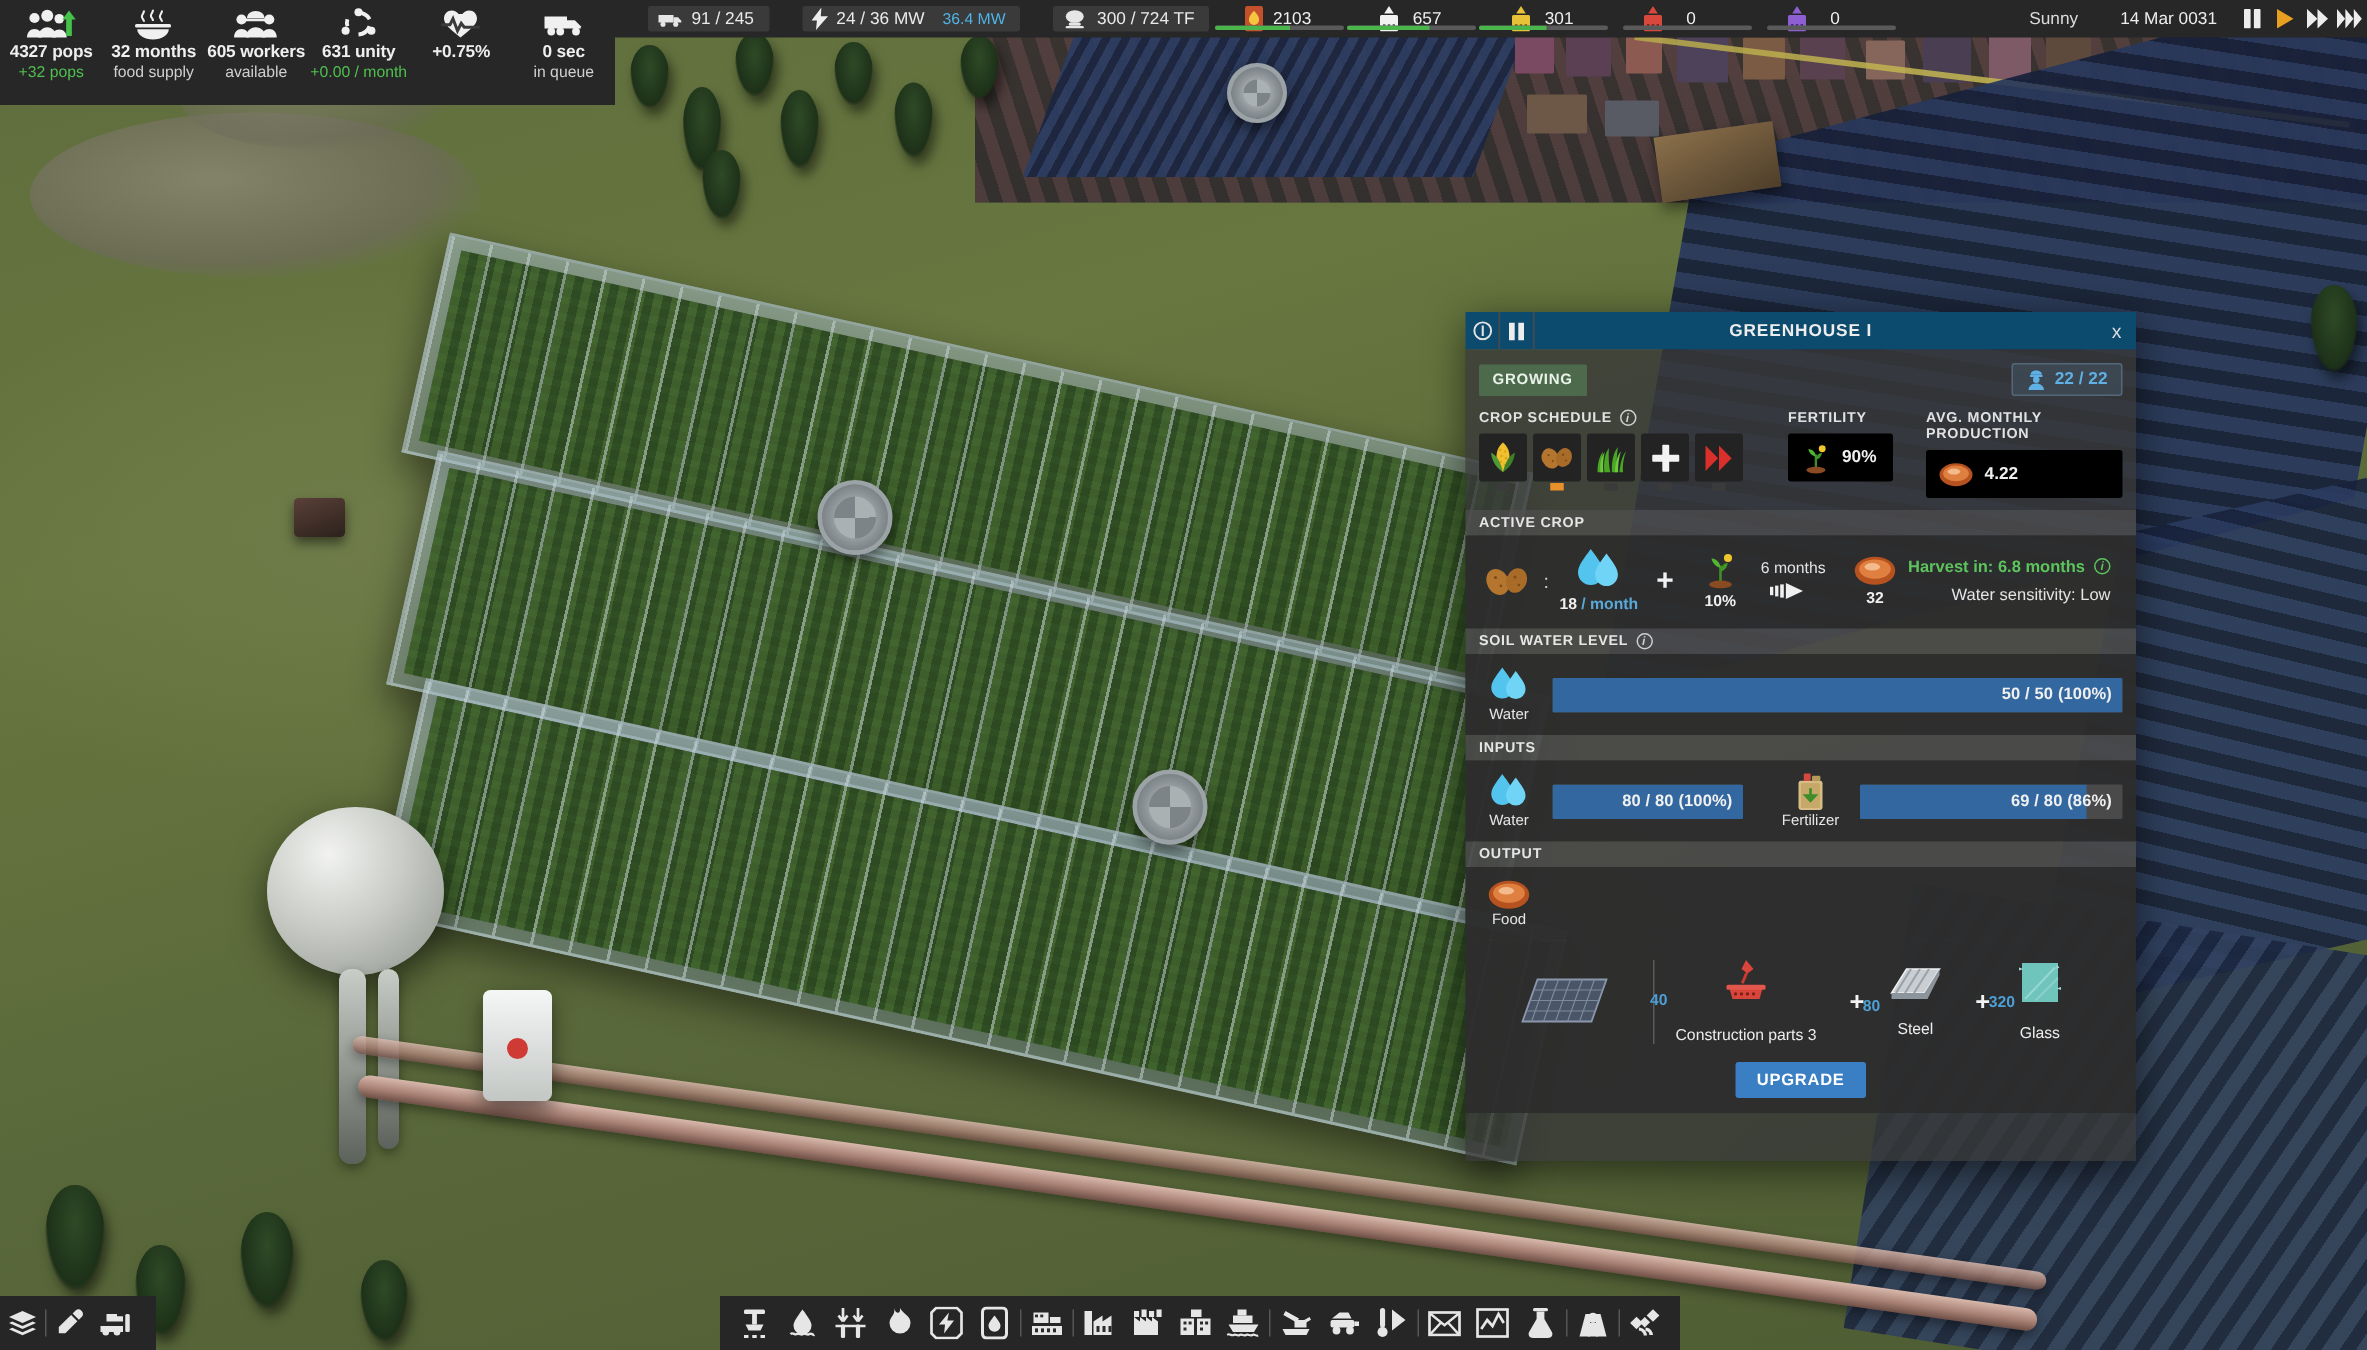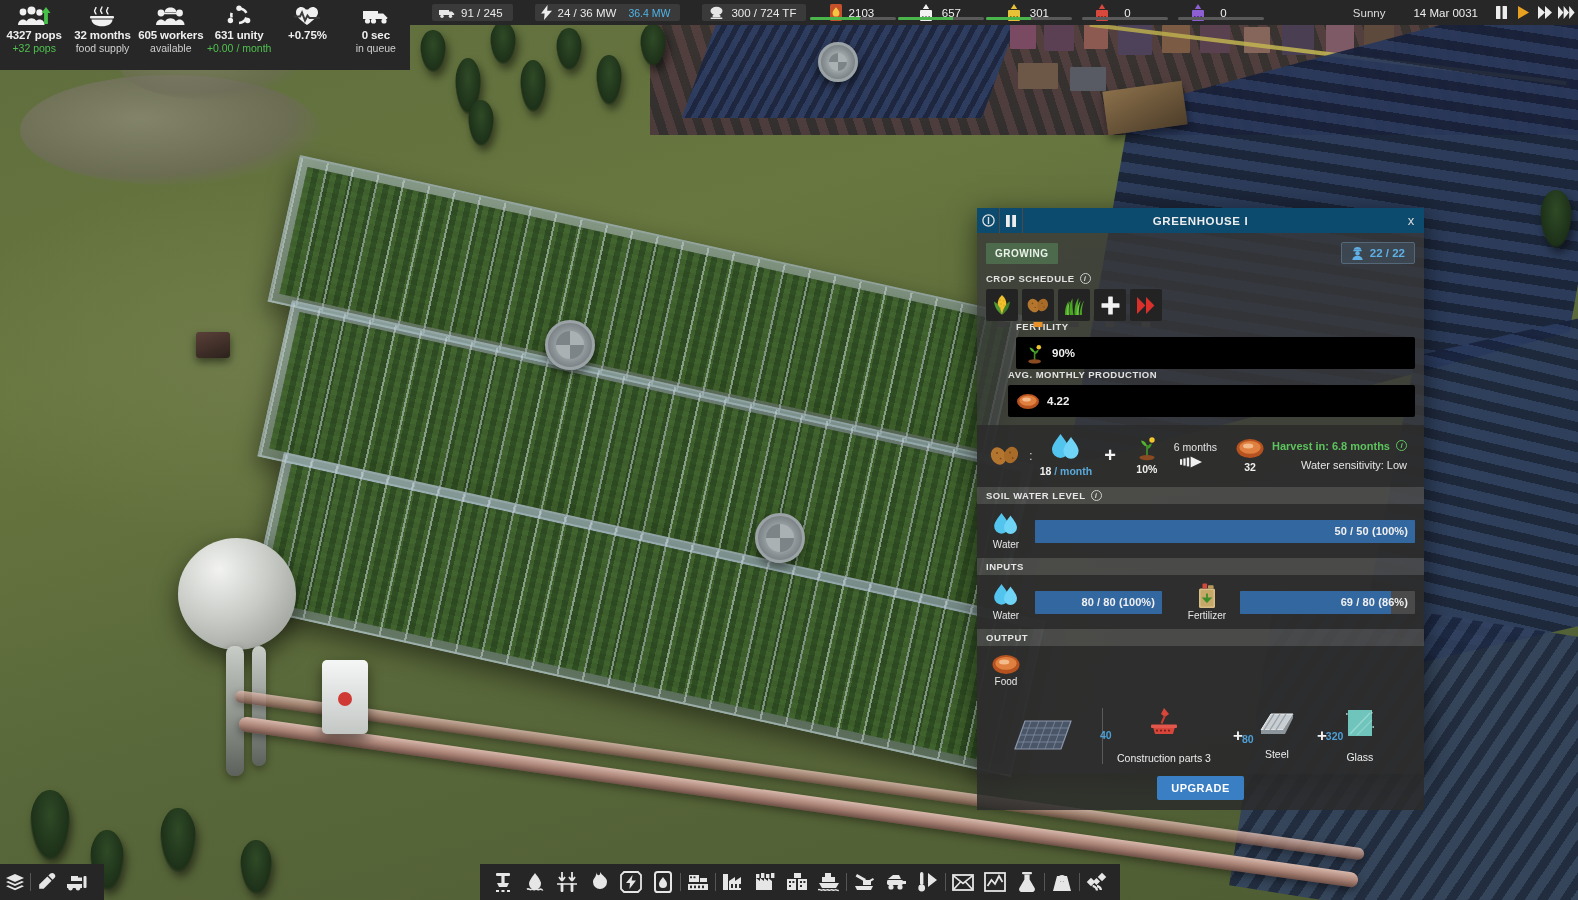--- a/index.html
+++ b/index.html
@@ -219,21 +219,21 @@
     letter-spacing:.5px; padding:5px 9px; border-radius:1px;
   }
   .workers{
     margin-left:auto; display:flex; align-items:center; gap:6px;
     background:rgba(62,74,86,.85); border:1px solid #55687a;
     padding:3px 9px; border-radius:2px;
   }
   .workers .wv{ color:#5fb0e5; font-size:11.5px; font-weight:bold; }
 
   
-  .topgrid{ display:flex; padding:0 9px 8px 9px; gap:0;flex-direction:column; }
+  .topgrid{ display:flex; padding:0 9px 8px 9px; gap:0; }
   .col-label{
     font-size:9.5px; font-weight:bold; letter-spacing:.5px; color:#e2e2e2;
     display:flex; align-items:center; gap:5px; margin-bottom:5px;
   }
   .tiles{ display:flex; gap:4px; }
   .tile{
     width:32px; height:32px; background:#232323; border-radius:2px;
     display:flex; align-items:center; justify-content:center; cursor:pointer;
     position:relative; font-size:19px; line-height:1;
   }
@@ -748,20 +748,23 @@
               <ellipse cx="12" cy="8.5" rx="11" ry="7.6" fill="#b5521f"></ellipse>
               <ellipse cx="12" cy="7.6" rx="8.6" ry="5.2" fill="#e08040"></ellipse>
               <ellipse cx="10.6" cy="6.4" rx="4.2" ry="2" fill="#f3bb8c"></ellipse>
             </svg>
             </span>
           <span class="sv">4.22</span>
         </div>
       </div>
     </div>
 
+    <div class="sec-head">
+      <span>ACTIVE CROP</span>
+    </div>
     <div class="sec-body" style="padding:4px 9px 6px 9px;">
       <div class="crop-row">
         <span>
           <svg width="34" height="24" viewBox="0 0 34 24">
             <ellipse cx="10.5" cy="13" rx="7.2" ry="9" transform="rotate(-28 10.5 13)" fill="#b4762f"></ellipse>
             <ellipse cx="23" cy="12" rx="6.8" ry="8.4" transform="rotate(22 23 12)" fill="#a96b28"></ellipse>
             <g fill="#7d4c18">
                 <circle cx="9" cy="10" r="1"></circle>
                 <circle cx="12.6" cy="15.6" r=".9"></circle>
                 <circle cx="22" cy="9.6" r="1"></circle>

